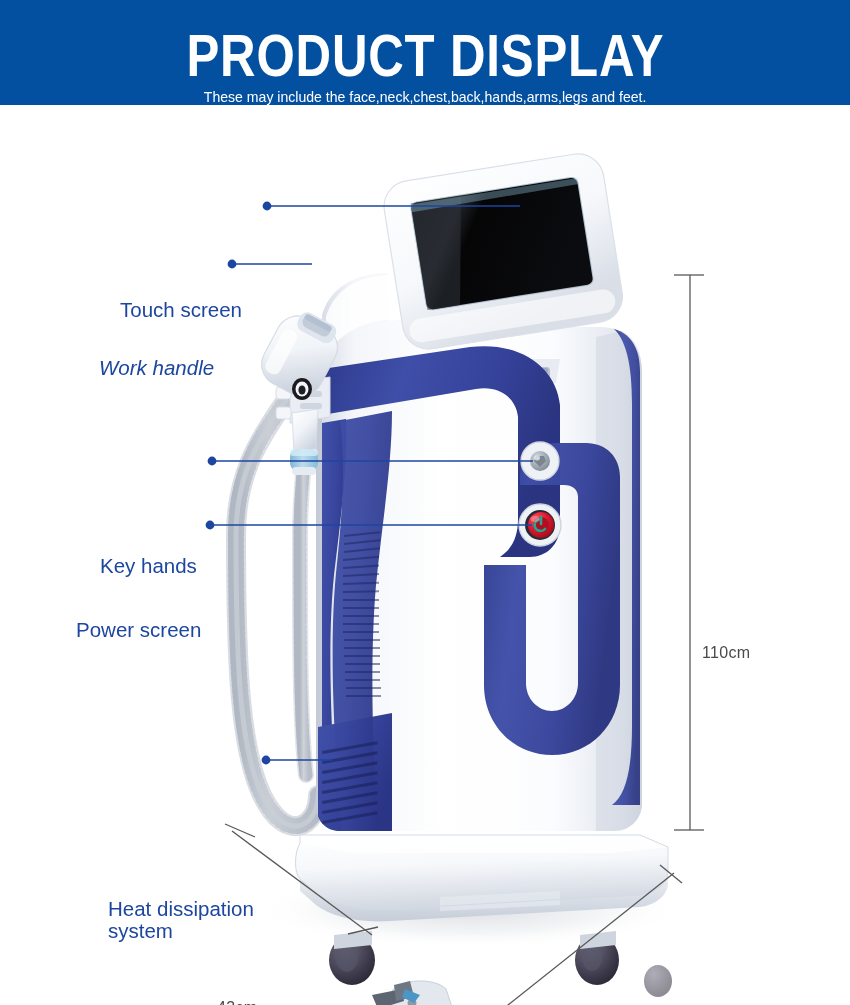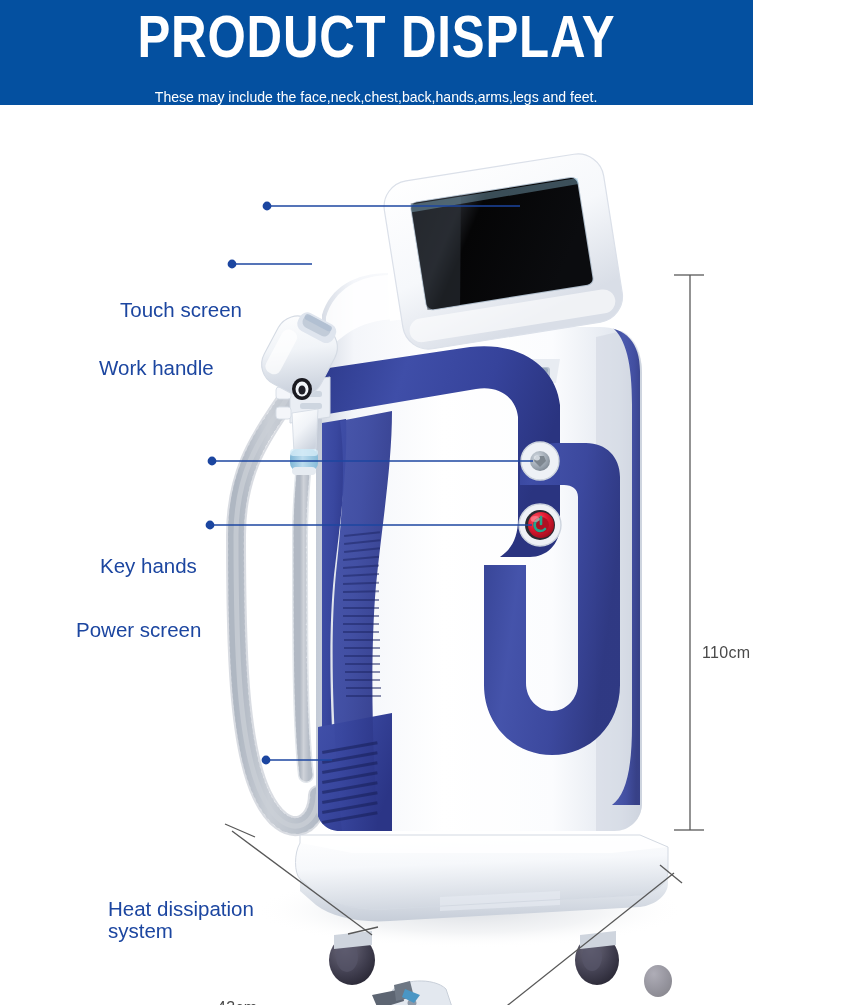--- a/index.html
+++ b/index.html
@@ -6,26 +6,25 @@
   html,body { width:850px; height:1005px; }
   body {
     font-family:"Liberation Sans", sans-serif;
     background:#ffffff;
     position:relative;
     overflow:hidden;
   }
 
   
   #header-banner {
-    position:absolute; left:0; top:0; width:753px; height:105px;
+    position:absolute; left:0; top:0; width:850px; height:105px;
     background:#0450A0;
     display:flex; flex-direction:column;
-    align-items:center; justify-content:space-between;
+    align-items:center; justify-content:flex-end;
     padding-top:6px;
-    gap:8px;
   }
   #page-title {
     color:#ffffff;
     font-family:"Liberation Sans Narrow","Liberation Sans",sans-serif;
     font-weight:bold;
     font-size:60px;
     line-height:62px;
     letter-spacing:1px;
     transform:scaleX(0.82);
     transform-origin:center center;
@@ -455,21 +454,21 @@
       </g>
       <g>
         <line x1="266" y1="655" x2="332" y2="655"></line>
         <circle cx="266" cy="655" r="3.6"></circle>
       </g>
     </g>
   </svg>
 
   <div class="callout-label" style="left:120px; top:193px;">Touch screen</div>
 
-  <div class="callout-label" style="left:99px; top:251px;">Work handle</div>
+  <div class="callout-label" style="left:99px; top:251px;font-style:italic;">Work handle</div>
 
   <div class="callout-label" style="left:100px; top:449px;">Key hands</div>
 
   <div class="callout-label" style="left:76px; top:513px;">Power screen</div>
 
   <div class="callout-label two-line" style="left:108px; top:749px; width:152px; text-align:left;margin-top:44px;">Heat dissipation system</div>
 
   <div class="dim-label" style="left:702px; top:535px;">110cm</div>
 
   <div class="dim-label" style="left:217px; top:890px;">43cm</div>

